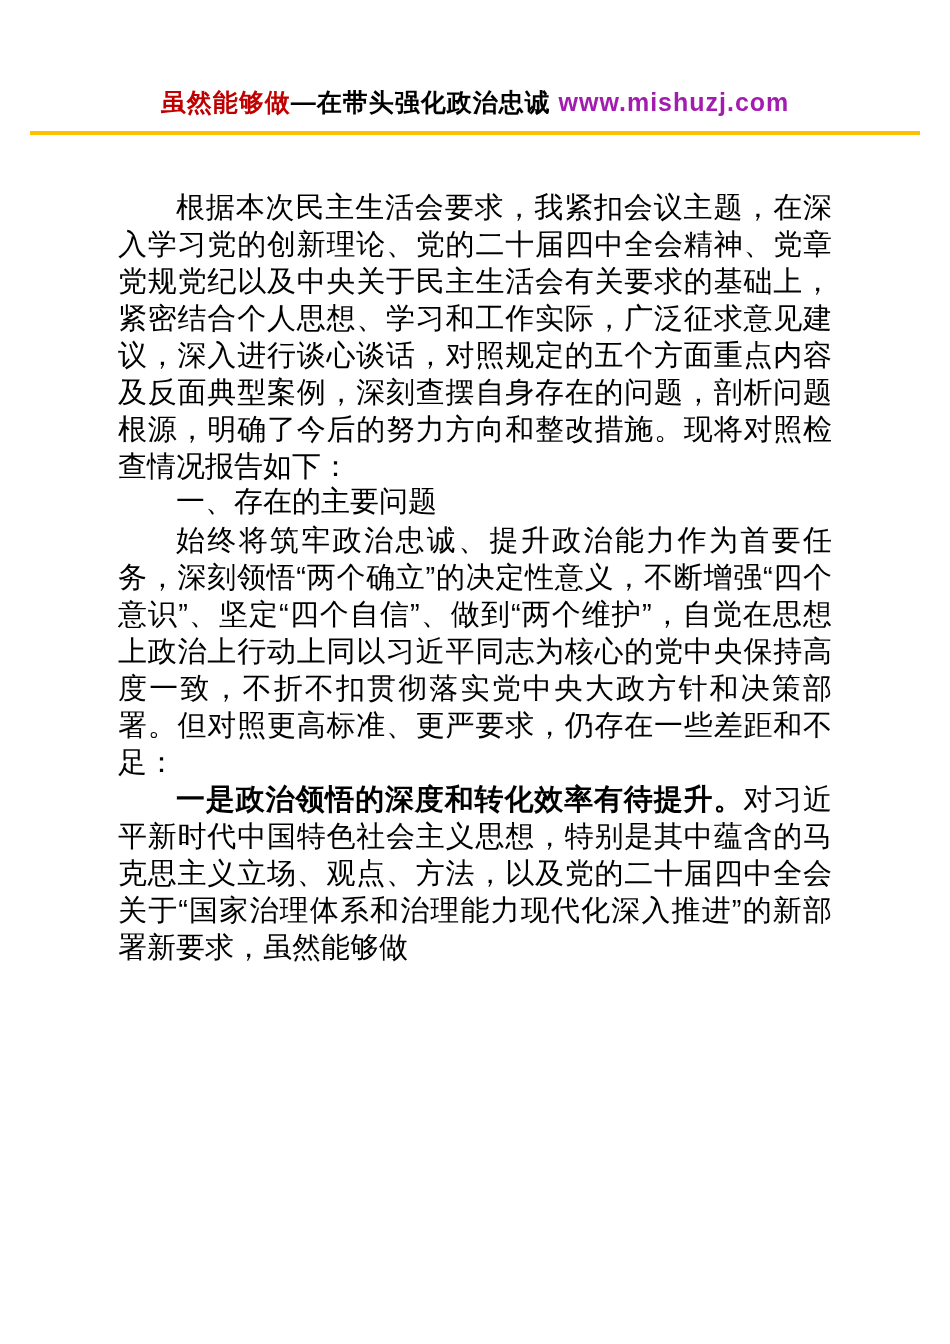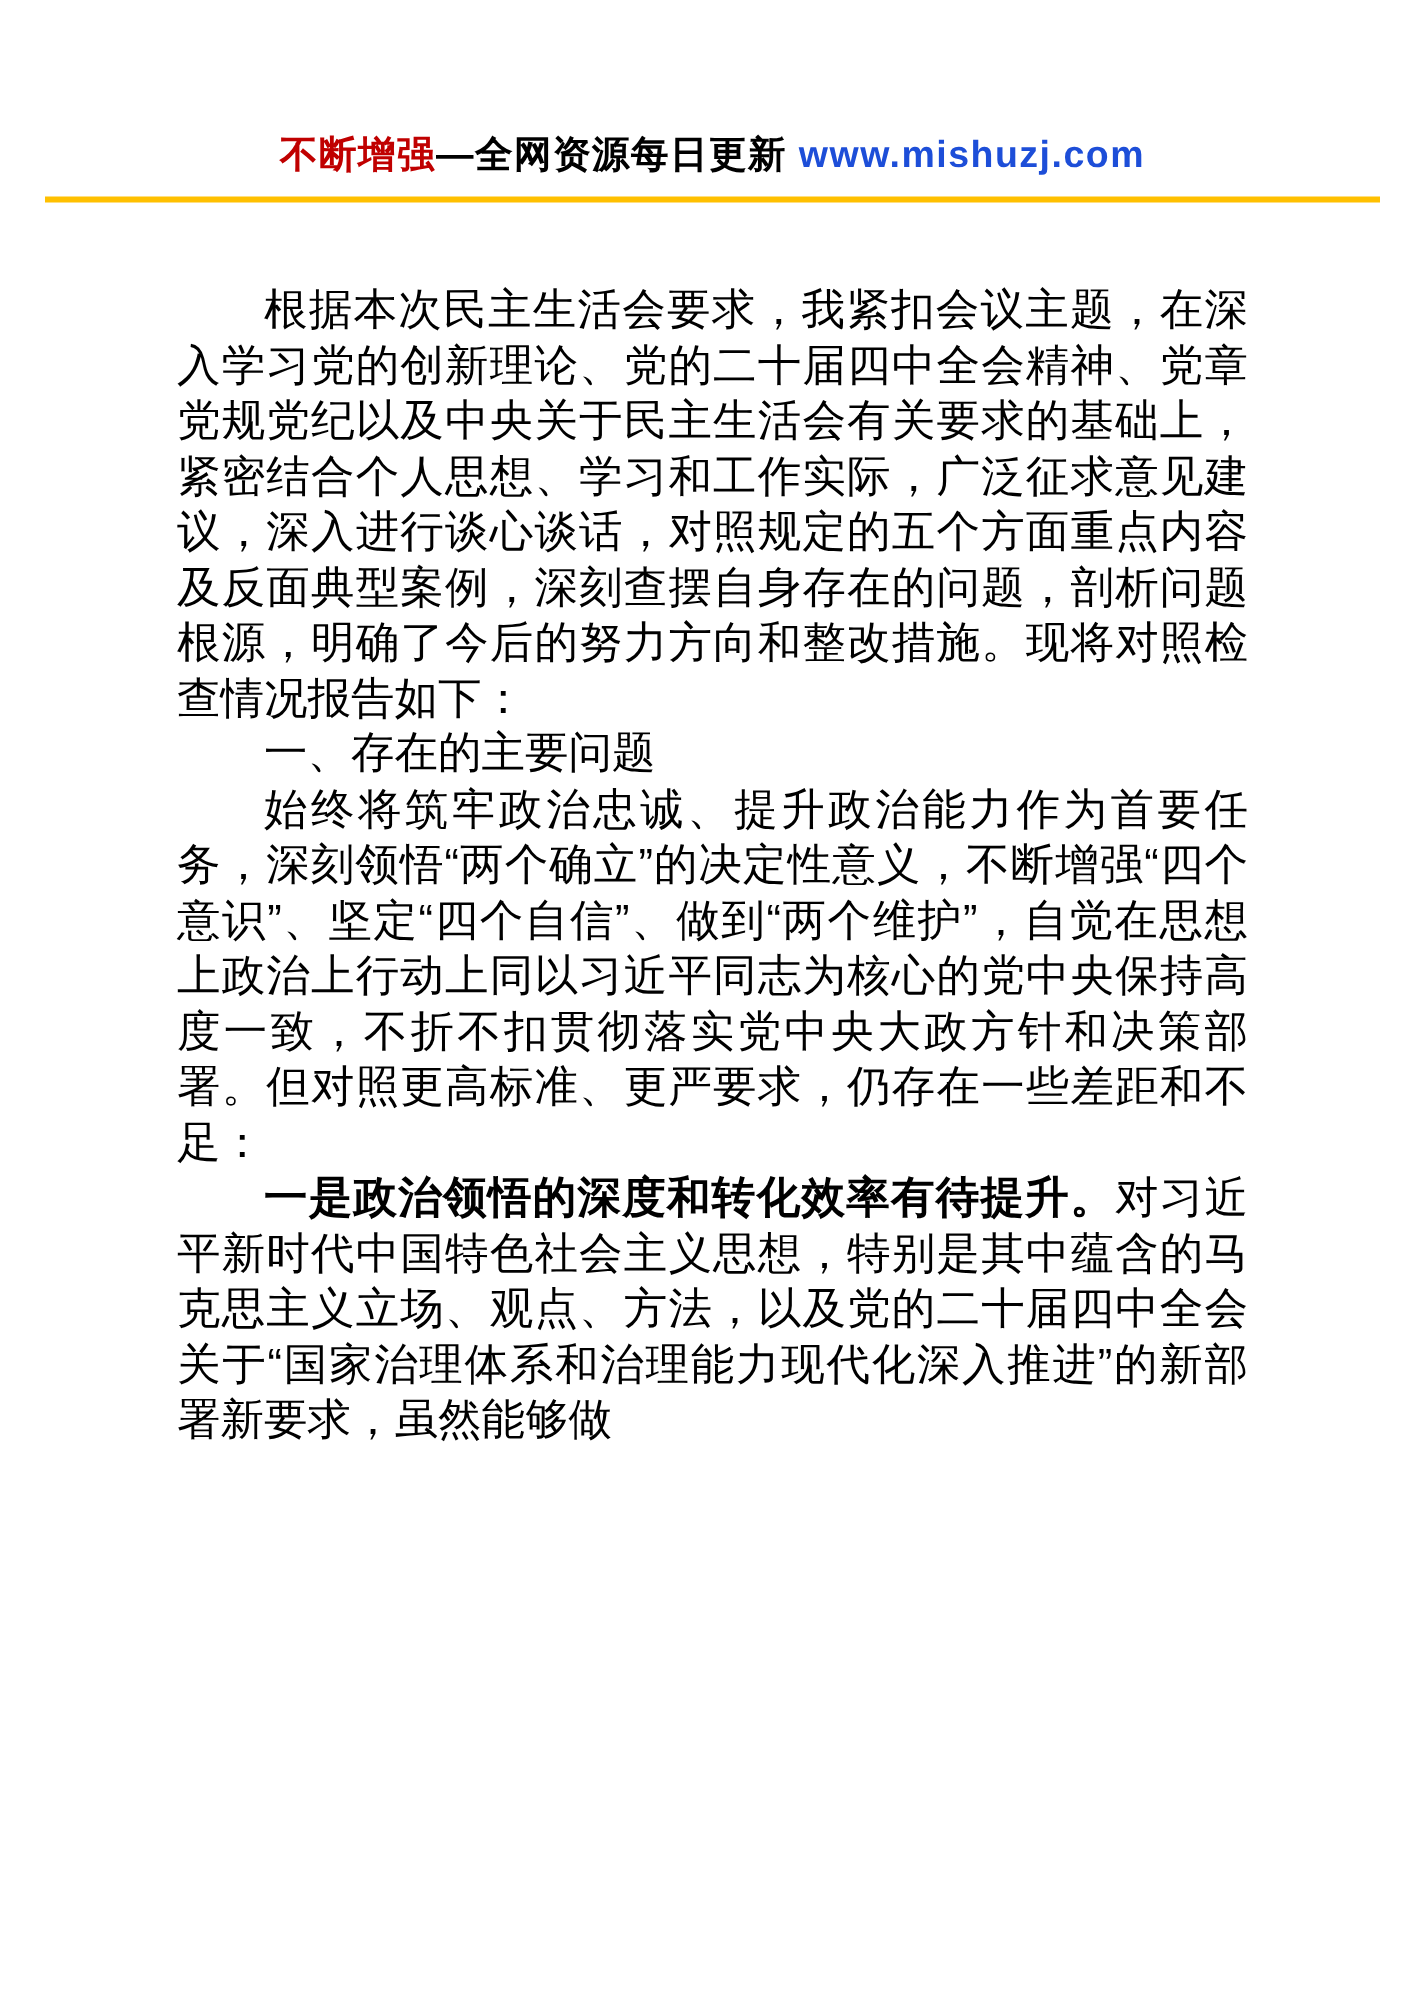--- a/index.html
+++ b/index.html
@@ -14,21 +14,21 @@
   .page-header {
     text-align: center;
     padding-top: 86px;
     font-size: 25px;
     font-weight: bold;
     letter-spacing: 1px;
     white-space: nowrap;
   }
   .brand { color: #c00000; }
   .tagline { color: #000000; }
-  .site-url { color: #1d4ed8; text-decoration: none; }
+  .site-url { color: #a21caf; text-decoration: none; }
   .header-rule {
     height: 4px;
     background: #ffc000;
     margin: 12px 30px 0 30px;
   }
   .doc {
     width: 714px;
     margin: 0 auto;
   }
   .doc-title {
@@ -49,21 +49,21 @@
     text-indent: 2em;
   }
   .para.section { font-weight: normal; font-family: Liberation Mono, monospace; }
   .para.heading { font-weight: bold; }
   .lead { font-weight: bold; }
 </style>
 </head>
 <body>
 
 <div class="page-header">
-  <span class="brand">不断增强</span><span class="tagline">—全网资源每日更新 </span><a class="site-url" href="#">www.mishuzj.com</a>
+  <span class="brand">虽然能够做</span><span class="tagline">—在带头强化政治忠诚 </span><a class="site-url" href="#">www.mishuzj.com</a>
 </div>
 
 <div class="header-rule"></div>
 
 <div class="doc">
 
   <div class="doc-body">
     <p class="para">
       <span>根据本次民主生活会要求，我紧扣会议主题，在深入学习党的创新理论、党的二十届四中全会精神、党章党规党纪以及中央关于民主生活会有关要求的基础上，紧密结合个人思想、学习和工作实际，广泛征求意见建议，深入进行谈心谈话，对照规定的五个方面重点内容及反面典型案例，深刻查摆自身存在的问题，剖析问题根源，明确了今后的努力方向和整改措施。现将对照检查情况报告如下：</span>
     </p>

